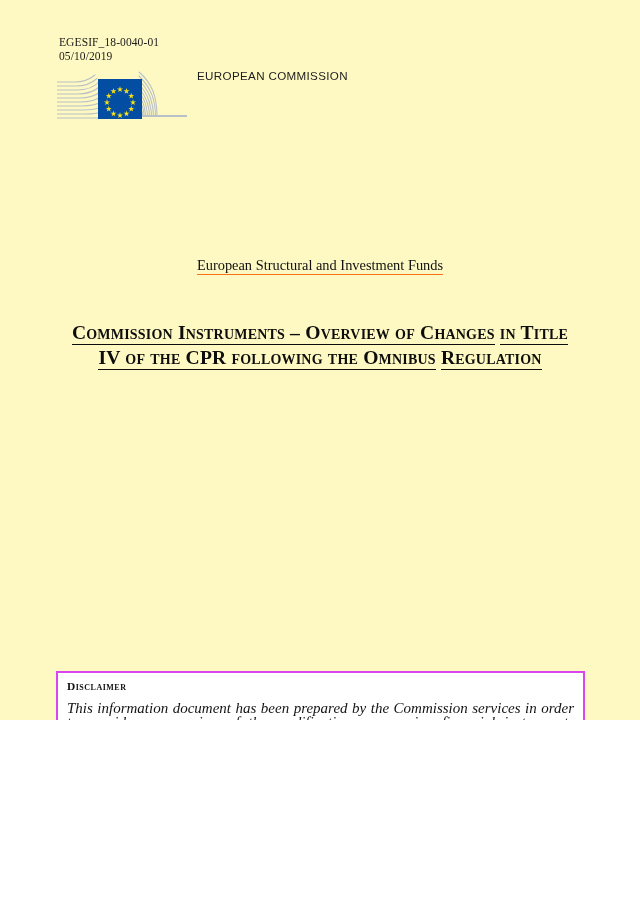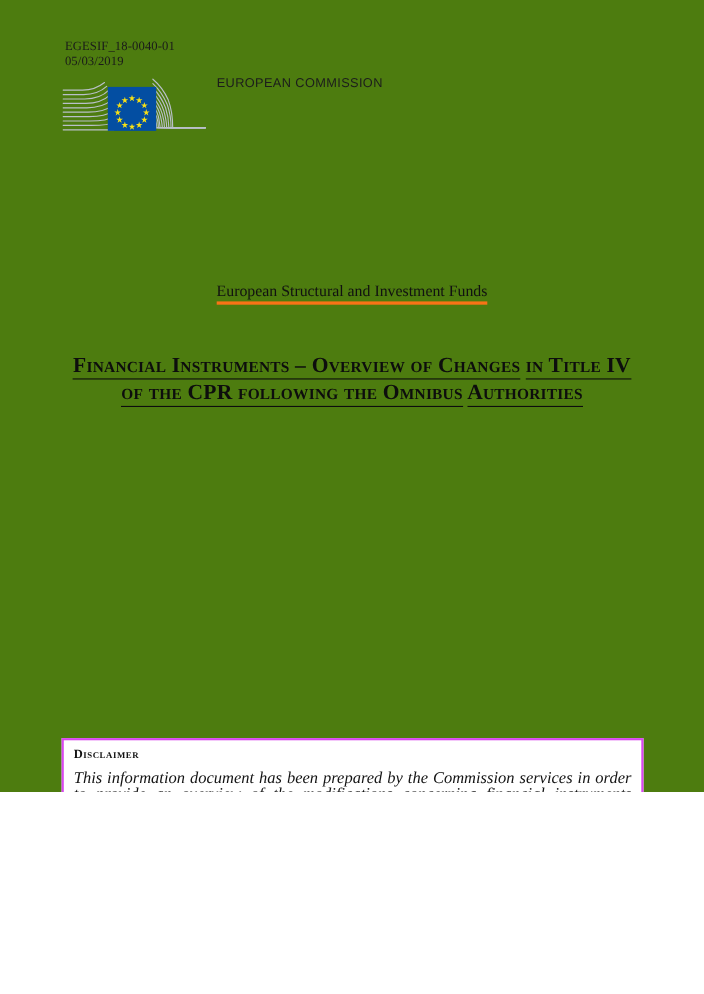--- a/index.html
+++ b/index.html
@@ -4,21 +4,21 @@
 <style>
   html, body {
     margin: 0;
     padding: 0;
     background: #ffffff;
   }
   .page {
     position: relative;
     width: 640px;
     height: 720px;
-    background: #4d7c0f;
+    background: #fef9c3;
     overflow: hidden;
     font-family: "Liberation Serif", "DejaVu Serif", serif;
     color: #111111;
   }
 
   
   .doc-ref {
     position: absolute;
     left: 59px;
     top: 36px;
@@ -61,21 +61,21 @@
   .fund-line {
     position: absolute;
     left: 0;
     right: 0;
     top: 257px;
     text-align: center;
     font-size: 14.4px;
     color: #111111;
   }
   .fund-line span {
-    border-bottom: 3px solid #f97316;
+    border-bottom: 1px solid #f97316;
     padding-bottom: 1px;
   }
 
   
   .main-title {
     position: absolute;
     left: 62px;
     width: 516px;
     top: 321px;
     text-align: center;
@@ -124,21 +124,21 @@
     color: #131313;
   }
 </style>
 </head>
 <body>
 
 <div class="page">
 
   <div class="doc-ref">
     <div>EGESIF_18-0040-01</div>
-    <div>05/03/2019</div>
+    <div>05/10/2019</div>
   </div>
 
   <div class="ec-logo-block">
     <div class="ec-emblem">
       <svg width="130" height="62" viewBox="0 0 130 62" xmlns="http://www.w3.org/2000/svg">
         <g stroke="#b9c0c8" stroke-width="1.05" fill="none" stroke-linecap="round">
           <path d="M0 14 H18 C27 14 33 11 38 7"></path>
           <path d="M0 18 H19 C29 18 35 15 40 10.5"></path>
           <path d="M0 22 H20 C30 22 37 19 42 14"></path>
           <path d="M0 26 H21 C31 26 38 23 43.5 18"></path>
@@ -180,23 +180,23 @@
       </svg>
     </div>
     <div class="ec-wordmark">EUROPEAN COMMISSION</div>
   </div>
 
   <div class="fund-line">
     <span>European Structural and Investment Funds</span>
   </div>
 
   <div class="main-title">
-    <span class="u">Financial Instruments – Overview of Changes</span>
+    <span class="u">Commission Instruments – Overview of Changes</span>
     <span class="u">in Title IV of the CPR following the Omnibus</span>
-    <span class="u">Authorities</span>
+    <span class="u">Regulation</span>
   </div>
 
   <div class="disclaimer">
     <div class="disclaimer-inner">
       <div class="disclaimer-title">Disclaimer</div>
       <div class="disclaimer-body">This information document has been prepared by the Commission services in order to provide an overview of the modifications concerning financial instruments introduced in Title IV of Regulation (EU) 1303/2014 (CPR) with the Omnibus Regulation (Regulation (EU, Euratom) 2018/1046). The aim of this document is to provide support to Managing Authorities and other stakeholders, without prejudice to the interpretation of the Court of Justice and the General Court or decisions of the Commission.</div>
     </div>
   </div>
 
 </div>

